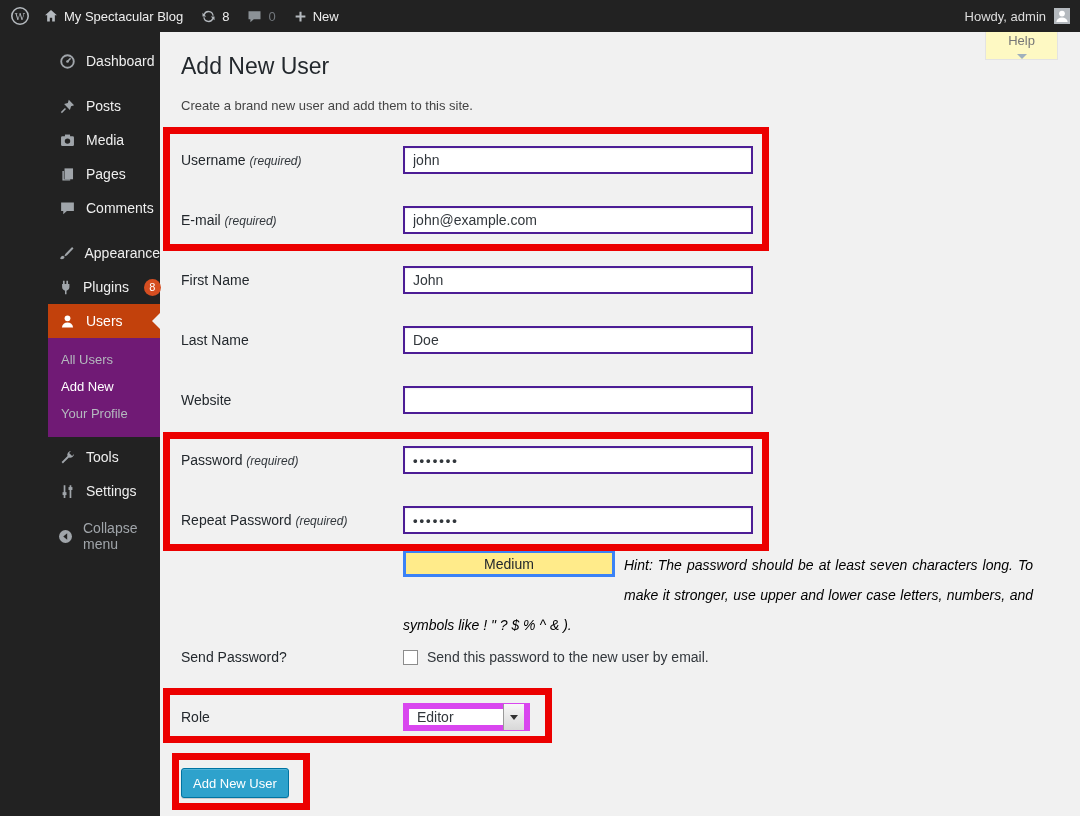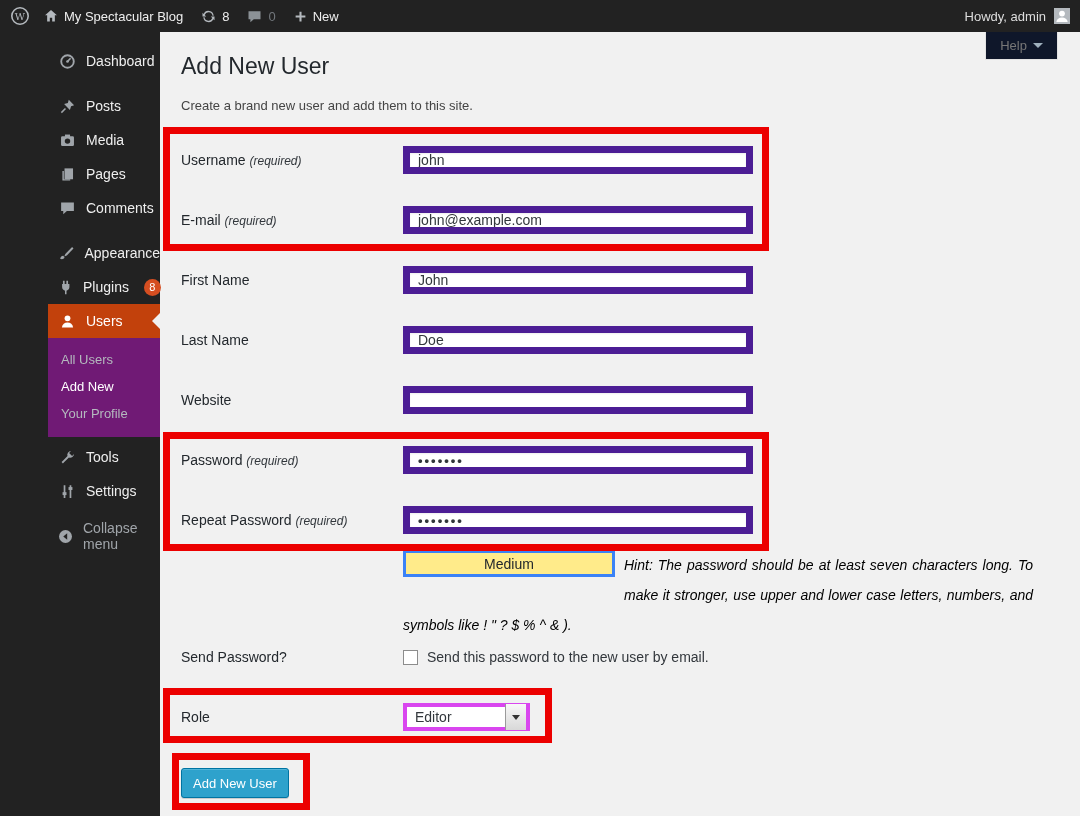--- a/index.html
+++ b/index.html
@@ -30,53 +30,53 @@
   .menu-item.selected::after { content:""; position:absolute; right:0; top:50%; margin-top:-8px;
                border-top:8px solid transparent; border-bottom:8px solid transparent; border-right:8px solid #f1f1f1; }
   .badge { margin-left:6px; min-width:17px; height:17px; border-radius:9px; background:#d54e21; color:#fff;
            font-size:11px; display:flex; align-items:center; justify-content:center; padding:0 2px; }
   .submenu { background:#701a75; padding:8px 0 10px 0; }
   .submenu-item { height:27px; line-height:27px; padding-left:13px; font-size:13px; color:#b4b9be; cursor:pointer; }
   .submenu-item.current { color:#fff; }
   .menu-item.dim { color:#a0a5aa; }
 
   
-  .help-tab { position:absolute; left:985px; top:32px; width:73px; height:28px; background:#0f172a;
+  .help-tab { position:absolute; left:985px; top:32px; width:73px; height:28px; background:#fef9c3;
               border:1px solid #e3e3e3; border-top:none; display:flex; align-items:center; justify-content:center;
-              gap:6px; color:#777; font-size:13px; cursor:pointer; z-index:25; }
+              gap:6px; color:#777; font-size:13px; cursor:pointer; z-index:25;flex-direction:column; }
   .help-caret { width:0; height:0; border-left:5px solid transparent; border-right:5px solid transparent;
                 border-top:5px solid #9fb0bd; }
 
   
   .content { position:absolute; left:160px; top:32px; width:920px; height:784px; background:#f1f1f1;
              padding:20px 0 0 21px; }
   h1.page-title { font-size:23px; font-weight:400; color:#23282d; line-height:29px; }
   .page-subtitle { margin-top:16px; font-size:13px; color:#444; line-height:17px; }
 
   .form { margin-top:16px; }
   .form-row { display:flex; align-items:center; height:60px; }
   .flabel { width:222px; font-size:14px; color:#23282d; }
   .flabel .req { font-style:italic; font-size:12px; color:#32373c; }
-  .tinput { width:350px; height:28px; border:7px solid #4c1d95; background:#fff; padding:0 8px;
+  .tinput { width:350px; height:28px; border:2px solid #4c1d95; background:#fff; padding:0 8px;
             font-size:14px; color:#32373c; font-family:"Liberation Sans", sans-serif;
             box-shadow:inset 0 1px 2px rgba(0,0,0,.07); outline:none; }
   .pw { letter-spacing:2px; font-size:13px; font-weight:bold; }
 
   .strength-wrap { margin-left:222px; width:630px; height:77px; }
   .strength-meter { float:left; width:212px; height:27px; margin-right:9px; margin-bottom:5px;
                     background:#ffeb8a; border:3px solid #3b82f6; display:flex; align-items:center;
                     justify-content:center; font-size:14px; color:#23282d; }
   .hint { font-size:14px; font-style:italic; color:#000000; line-height:30px; text-align:justify; }
   .clear { clear:both; }
 
   .checkbox { width:15px; height:15px; background:#fff; border:1px solid #8c8c8c; display:inline-block;
               margin-right:9px; flex:none; cursor:pointer; }
   .cb-label { font-size:14px; color:#32373c; display:flex; align-items:center; }
 
-  .select { width:127px; height:28px; border:4px solid #d946ef; background:#fff; display:flex;
+  .select { width:127px; height:28px; border:6px solid #d946ef; background:#fff; display:flex;
             align-items:center; cursor:pointer; }
   .select .sel-value { flex:1; padding-left:8px; font-size:14px; color:#32373c; }
   .select .sel-btn { width:21px; height:26px; border-left:1px solid #9a9a9a;
                      background:linear-gradient(#f8f8f8,#d8d8d8); display:flex; align-items:center; justify-content:center; }
   .sel-caret { width:0; height:0; border-left:4px solid transparent; border-right:4px solid transparent;
                border-top:5px solid #333; }
 
   .submit-btn { margin-top:21px; height:30px; padding:0 11px; background:#2ea2cc; color:#fff; font-size:13px;
                 border:1px solid #0074a2; border-radius:3px; cursor:pointer; display:inline-flex; align-items:center;
                 box-shadow:inset 0 1px 0 rgba(120,200,230,.5), 0 1px 0 rgba(0,0,0,.15);

